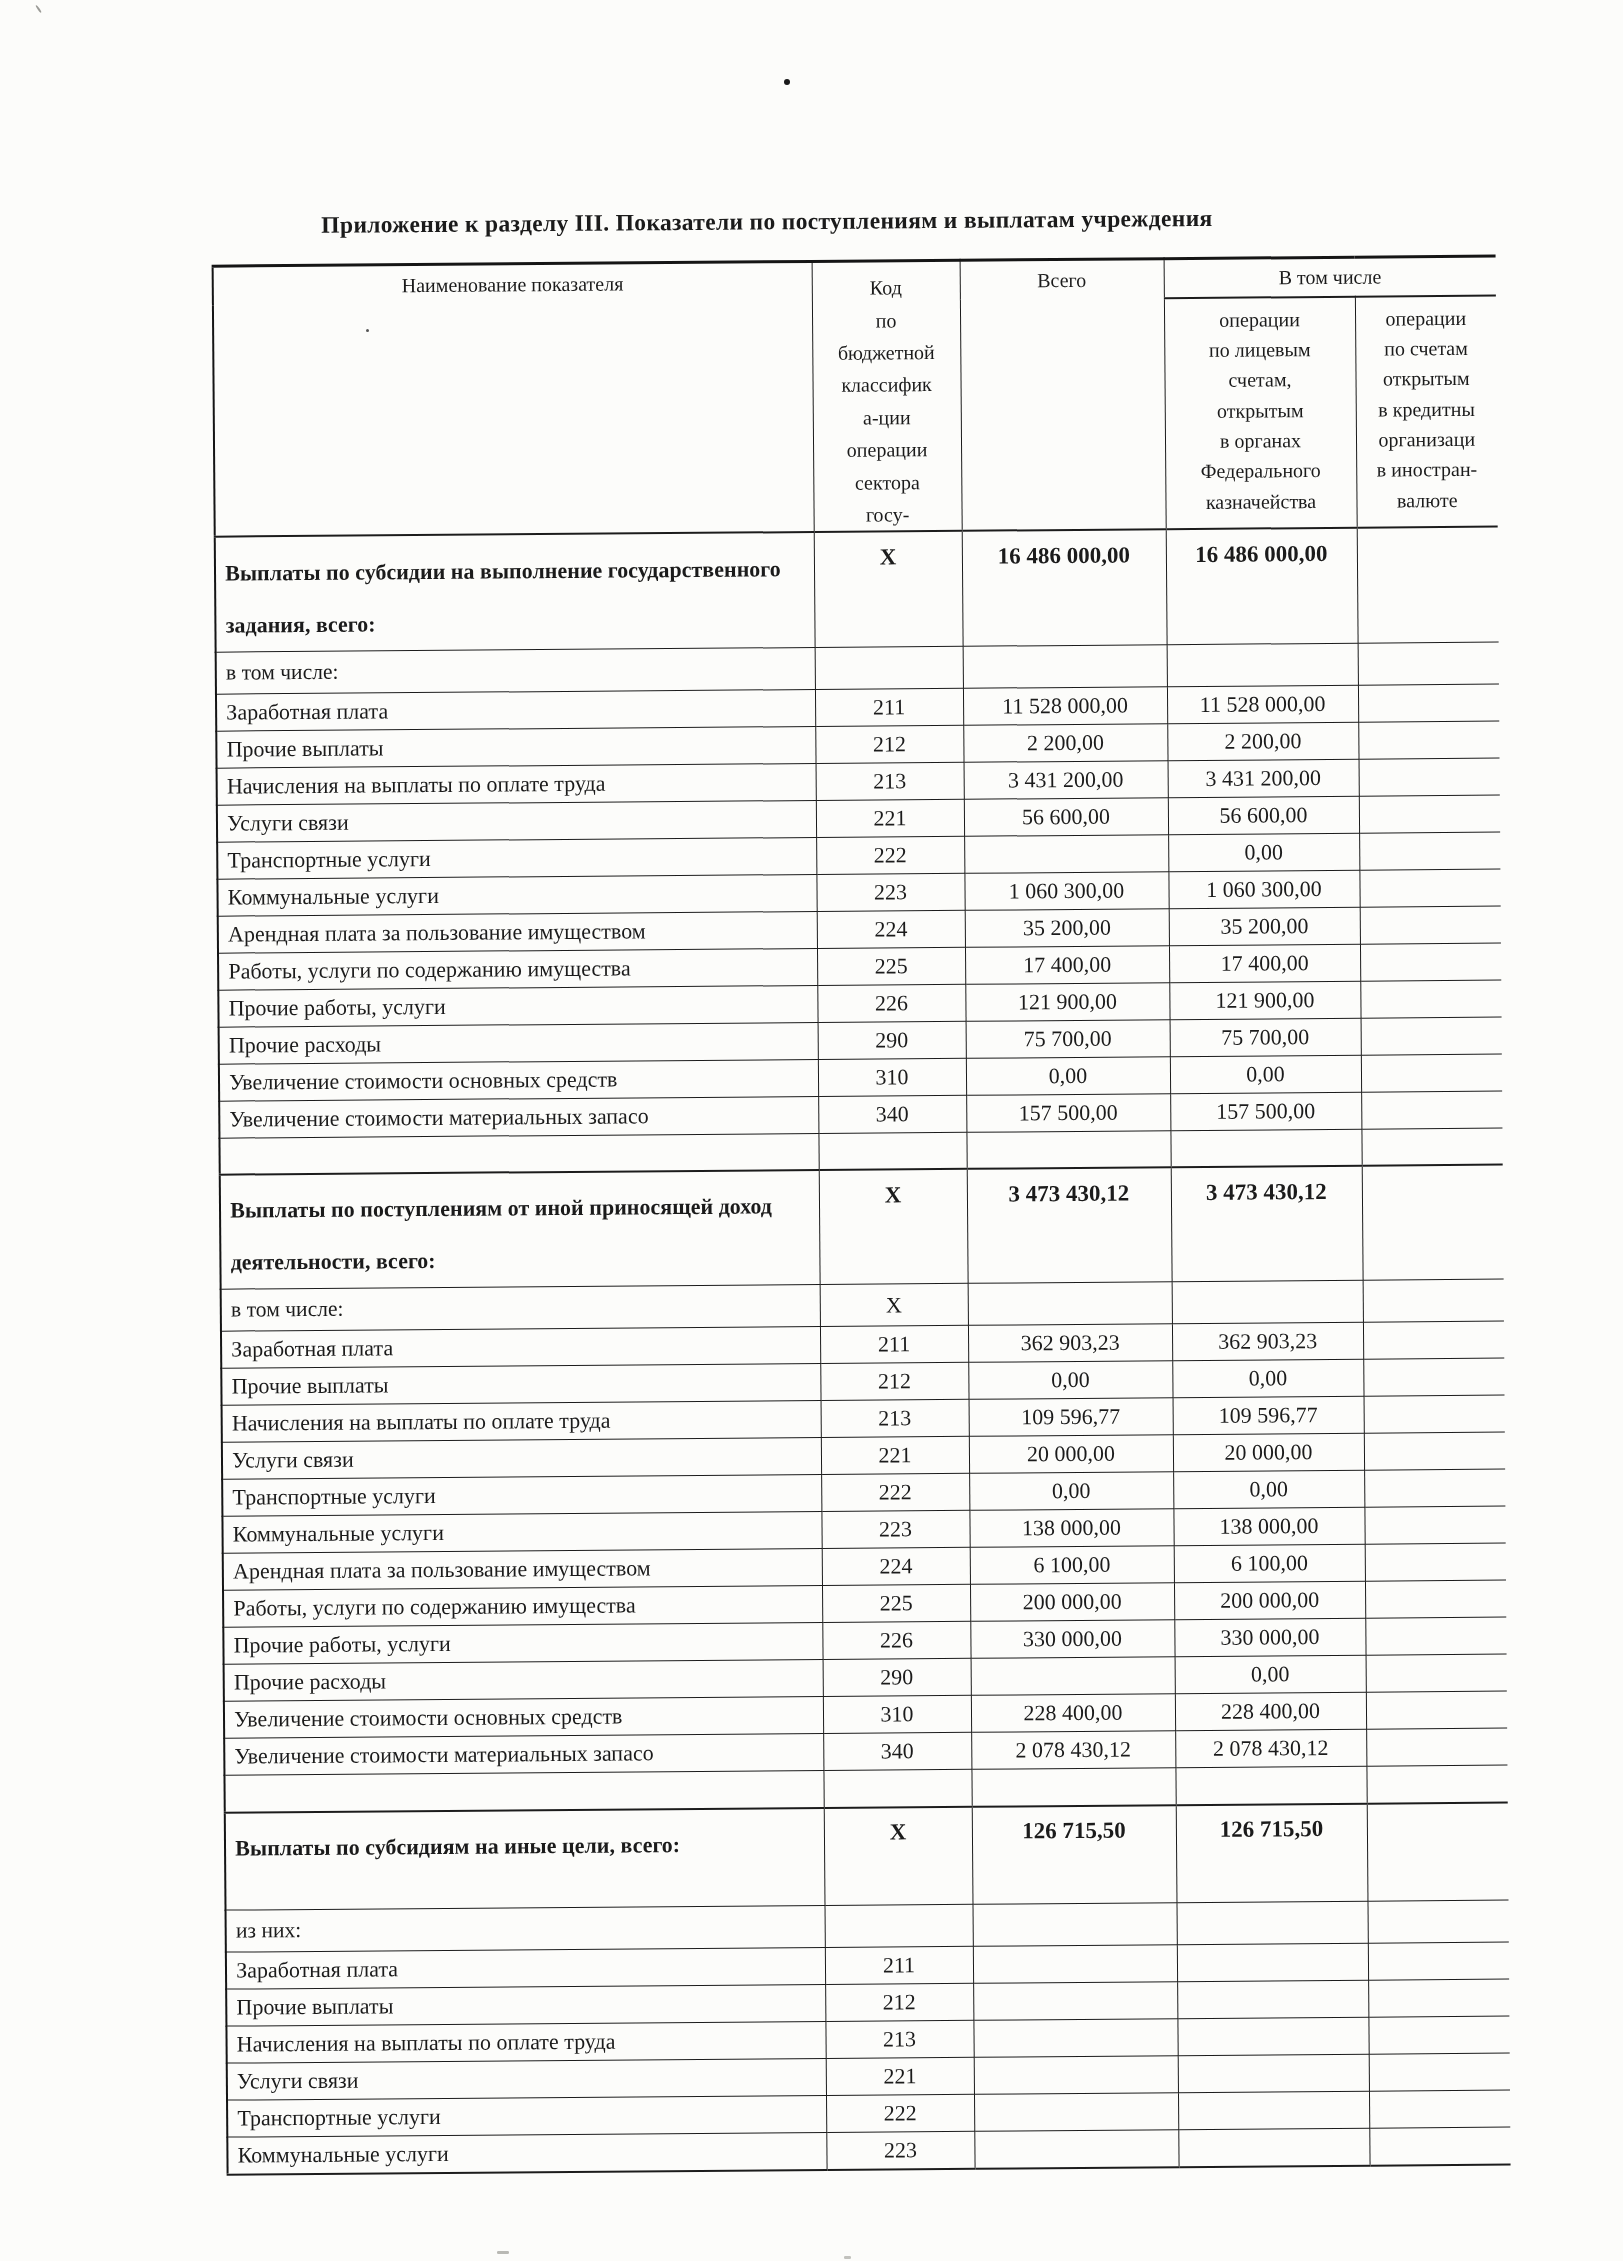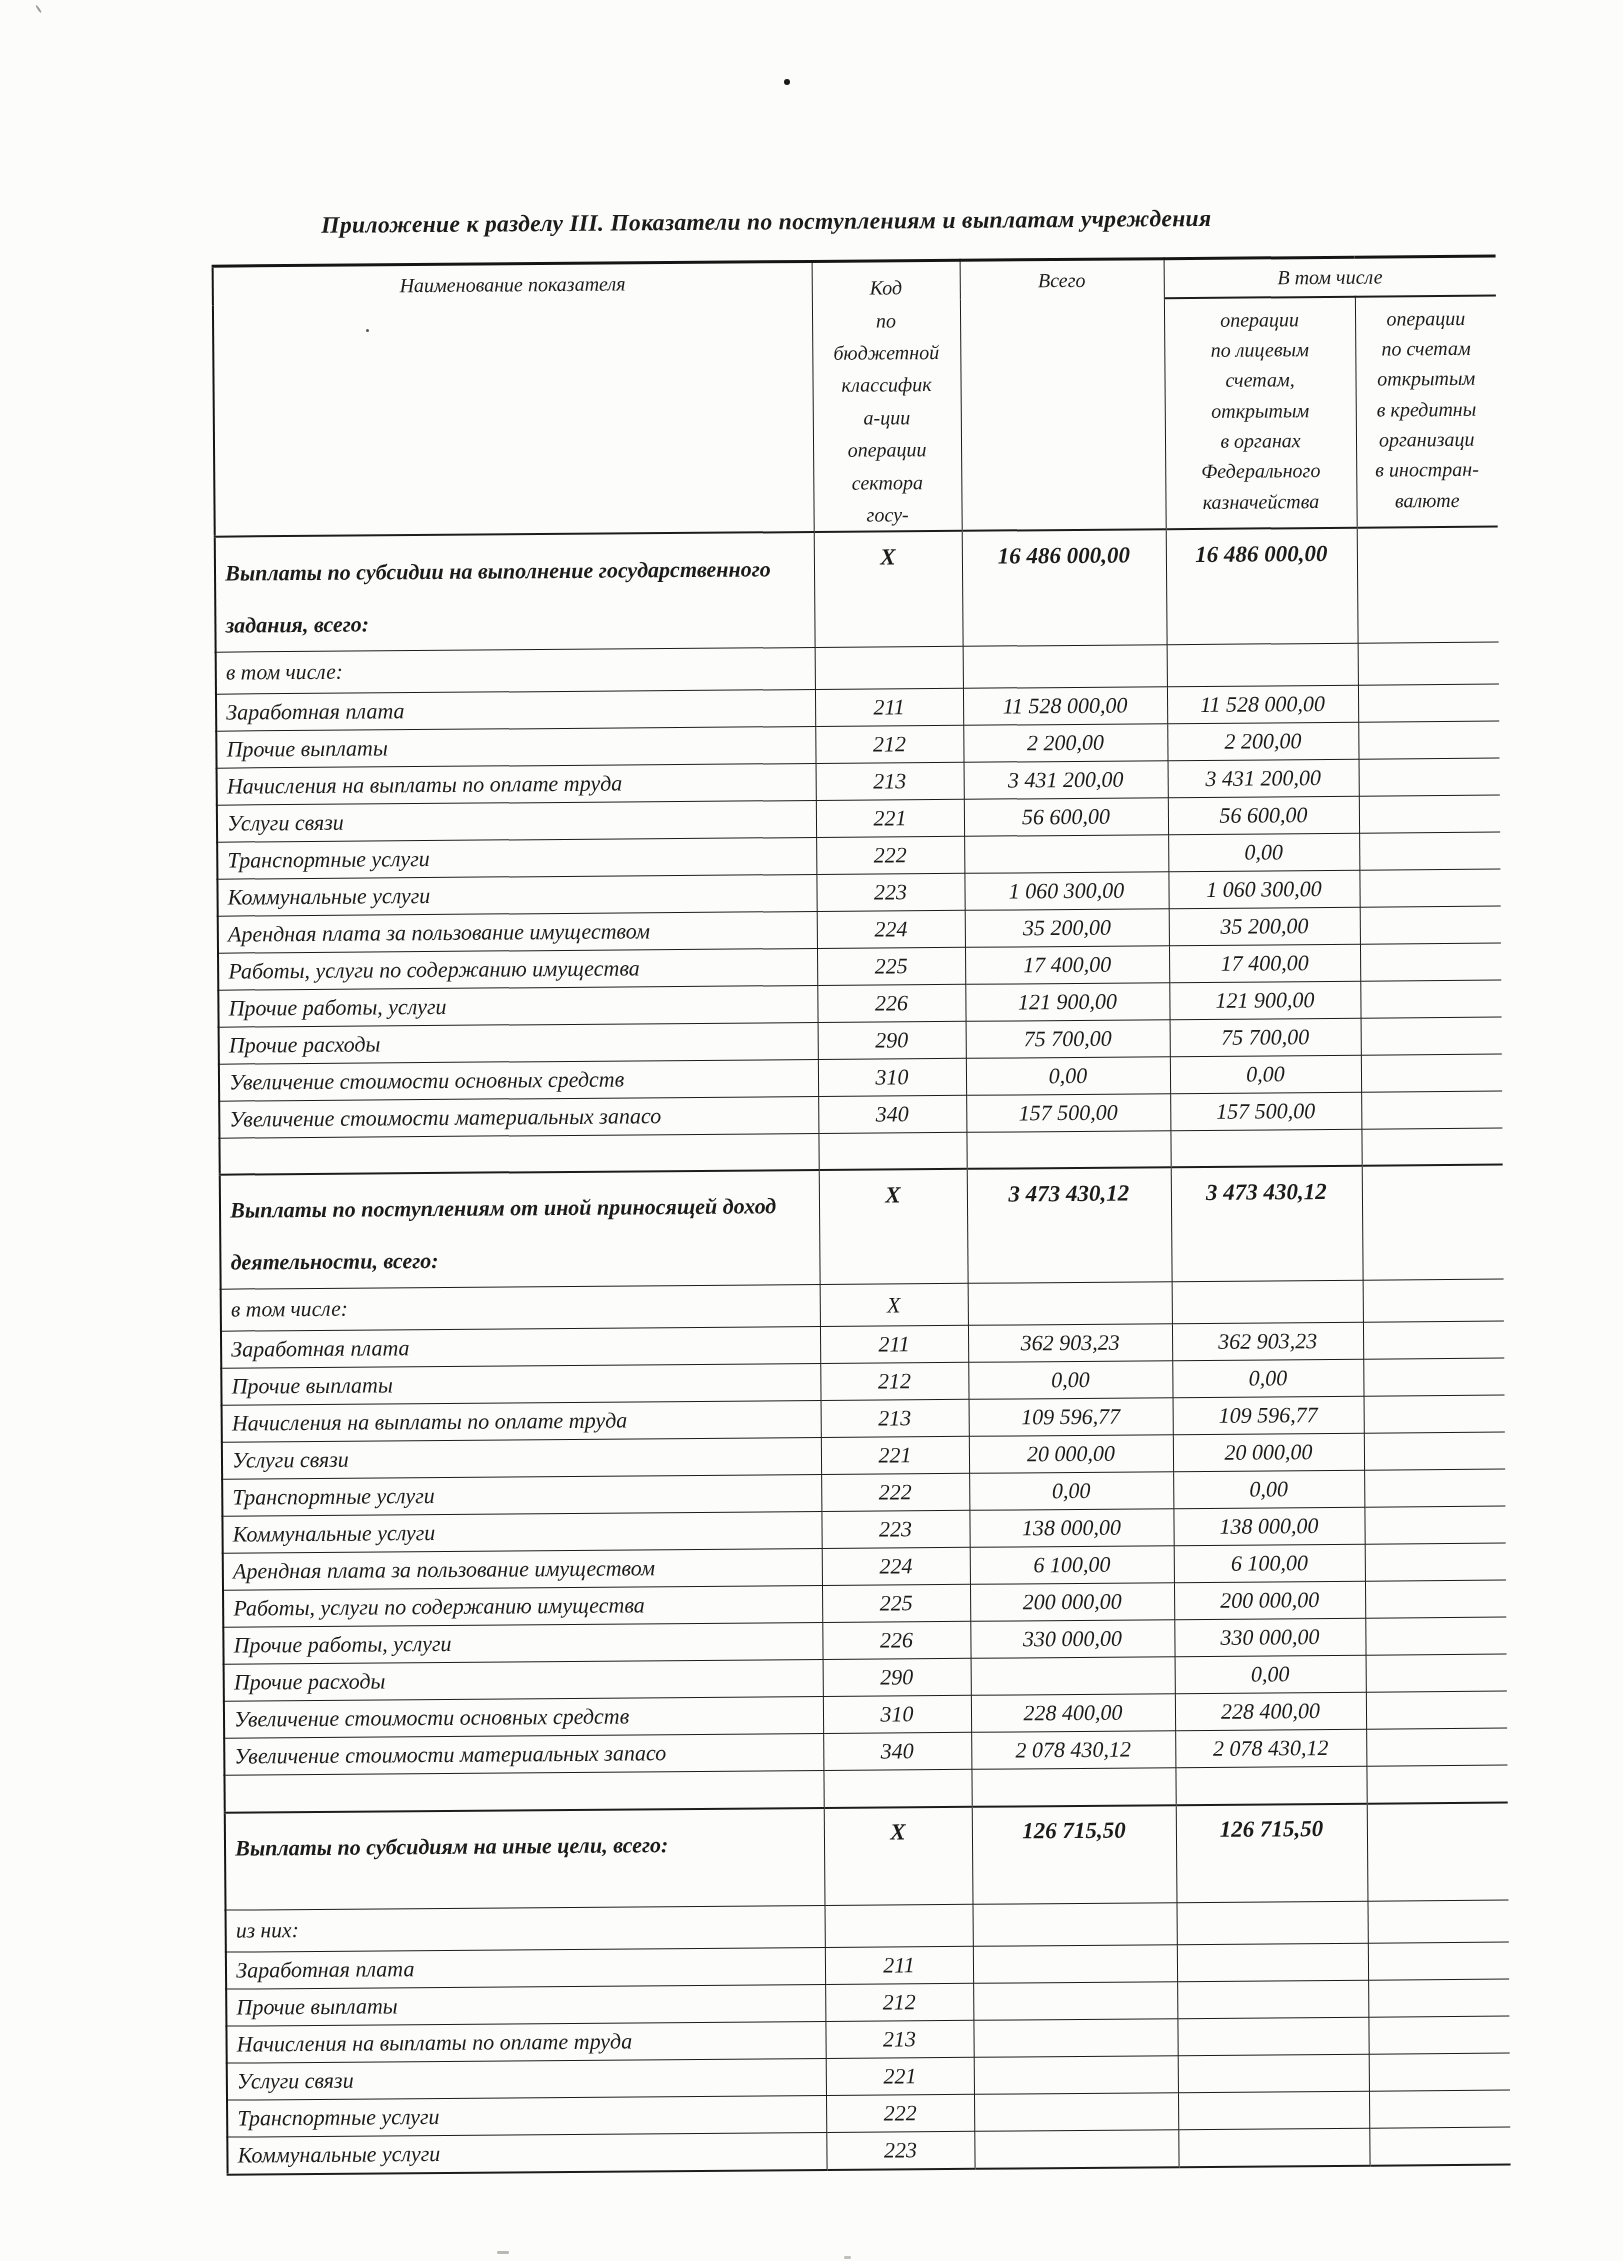--- a/index.html
+++ b/index.html
@@ -8,21 +8,20 @@
     overflow: hidden;
     background: #e8e8e6;
   }
   .page {
     position: relative;
     width: 1623px; height: 2261px;
     background: #fcfcfa;
     overflow: hidden;
     font-family: "Liberation Serif", "DejaVu Serif", serif;
     color: #1b1b1b;
-    font-style: italic;
   }
   .tilt {
     position: absolute; inset: 0;
     transform: rotate(-0.45deg);
     transform-origin: 50% 42%;
   }
   .doc-title {
     position: absolute;
     left: 327px; top: 208px;
     font-size: 23.6px;

